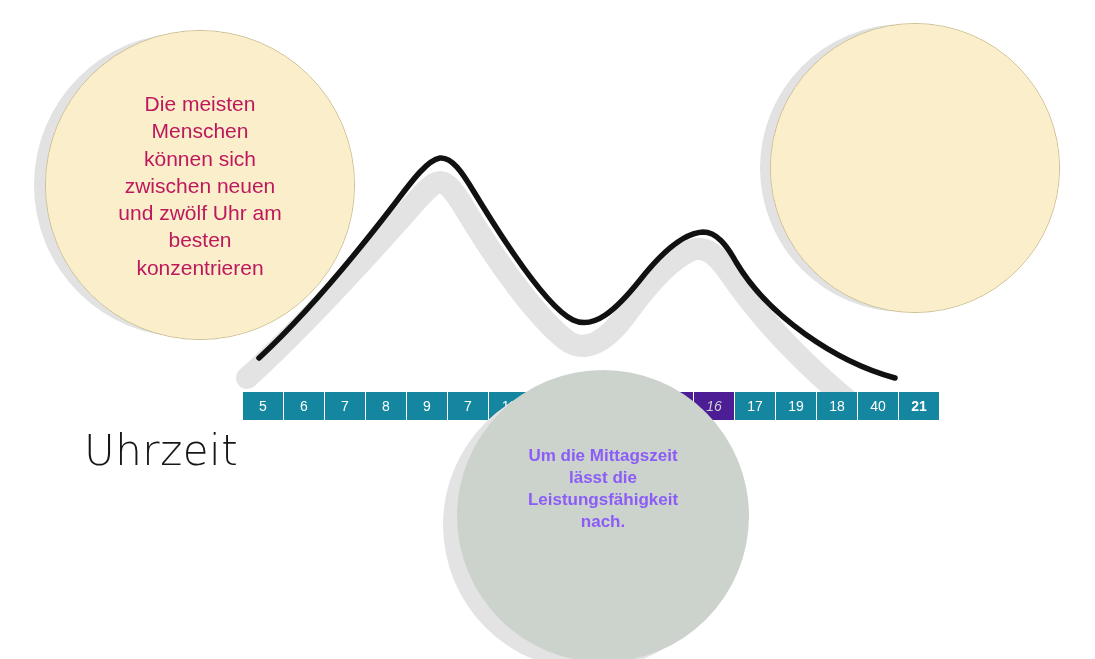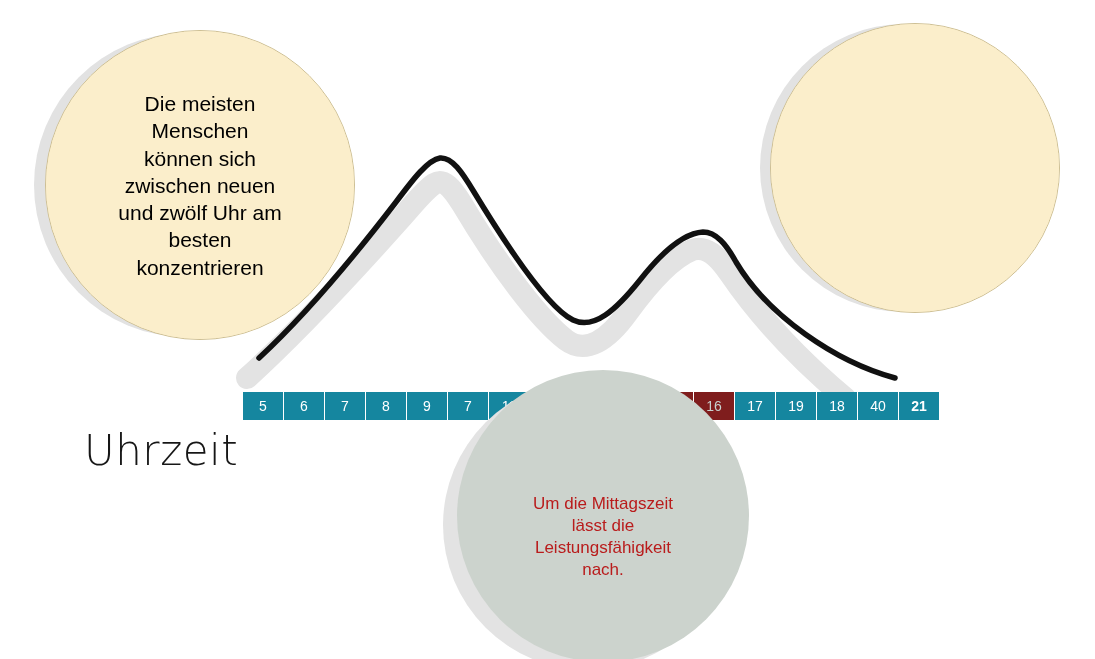--- a/index.html
+++ b/index.html
@@ -10,39 +10,39 @@
     overflow:hidden;
   }
   #stage{position:relative;width:1095px;height:659px;overflow:hidden;}
 
   
   .bubble{position:absolute;border-radius:50%;box-sizing:border-box;}
   .bubble-shadow{position:absolute;border-radius:50%;background:#e2e2e2;}
   .bubble-text{
     position:absolute;
     text-align:center;
-    color:#000000;
+    color:#be185d;
     line-height:1.30;
     white-space:pre-line;
     letter-spacing:0px;
   }
   .cream{
     background:#fbeecb;
     border:1px solid #cdbf94;
   }
   
   .cream-rim{
     position:absolute;border-radius:50%;
     background:radial-gradient(circle at 72% 55%, rgba(251,238,203,1) 0 86%, rgba(224,226,196,1) 88%, rgba(224,226,196,1) 100%);
   }
   .greybub{background:#ccd3cd;}
   .greybub-shadow{background:#e3e3e3;}
 
   .bubble-text.cream-txt{font-size:21px;font-weight:400;}
-  .bubble-text.grey-txt{font-size:17px;font-weight:400;color:#b91c1c;margin-top:48px;}
+  .bubble-text.grey-txt{font-size:17px;font-weight:700;color:#8b5cf6;}
 
   
   #curve-layer{position:absolute;left:0;top:0;width:1095px;height:659px;pointer-events:none;}
 
   
   #timeline{
     position:absolute;
     left:243px;top:392px;
     height:28px;
     display:flex;
@@ -53,21 +53,21 @@
     background:#15869f;
     color:#ffffff;
     font-size:14px;
     font-weight:400;
     display:flex;align-items:center;justify-content:center;
     margin-right:1px;
     box-sizing:border-box;
   }
   .tl-cell:last-child{margin-right:16px;font-weight:bold;}
   
-  .tl-cell.dim{background:#7f1d1d;color:#c9d2cf;}
+  .tl-cell.dim{background:#4c1d95;color:#c9d2cf;font-style:italic;}
 
   #uhrzeit-label{
     position:absolute;
     left:84px;top:382px;
     font-size:42px;
     font-weight:300;
     color:#161616;
     letter-spacing:0.5px;
     font-family:"DejaVu Sans","Liberation Sans",sans-serif;
     margin-top:44px;

